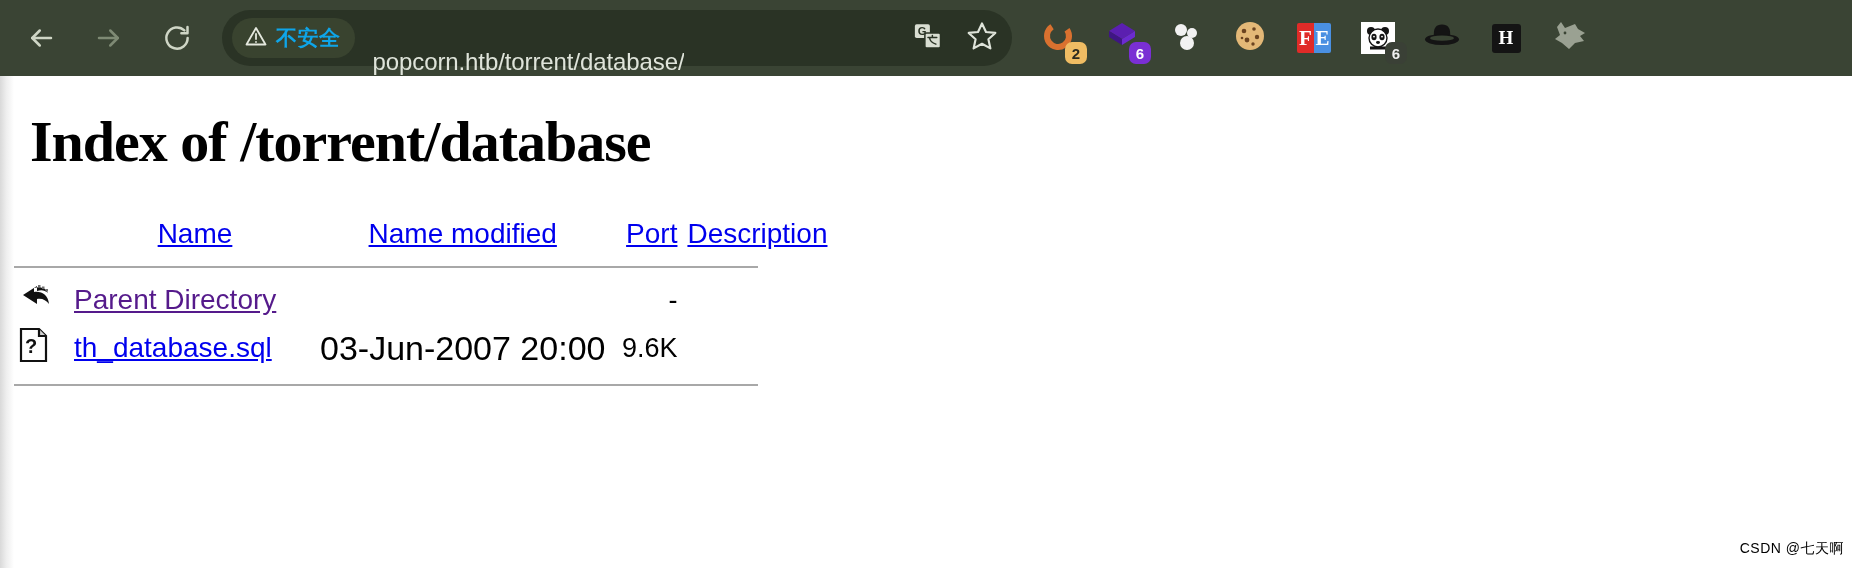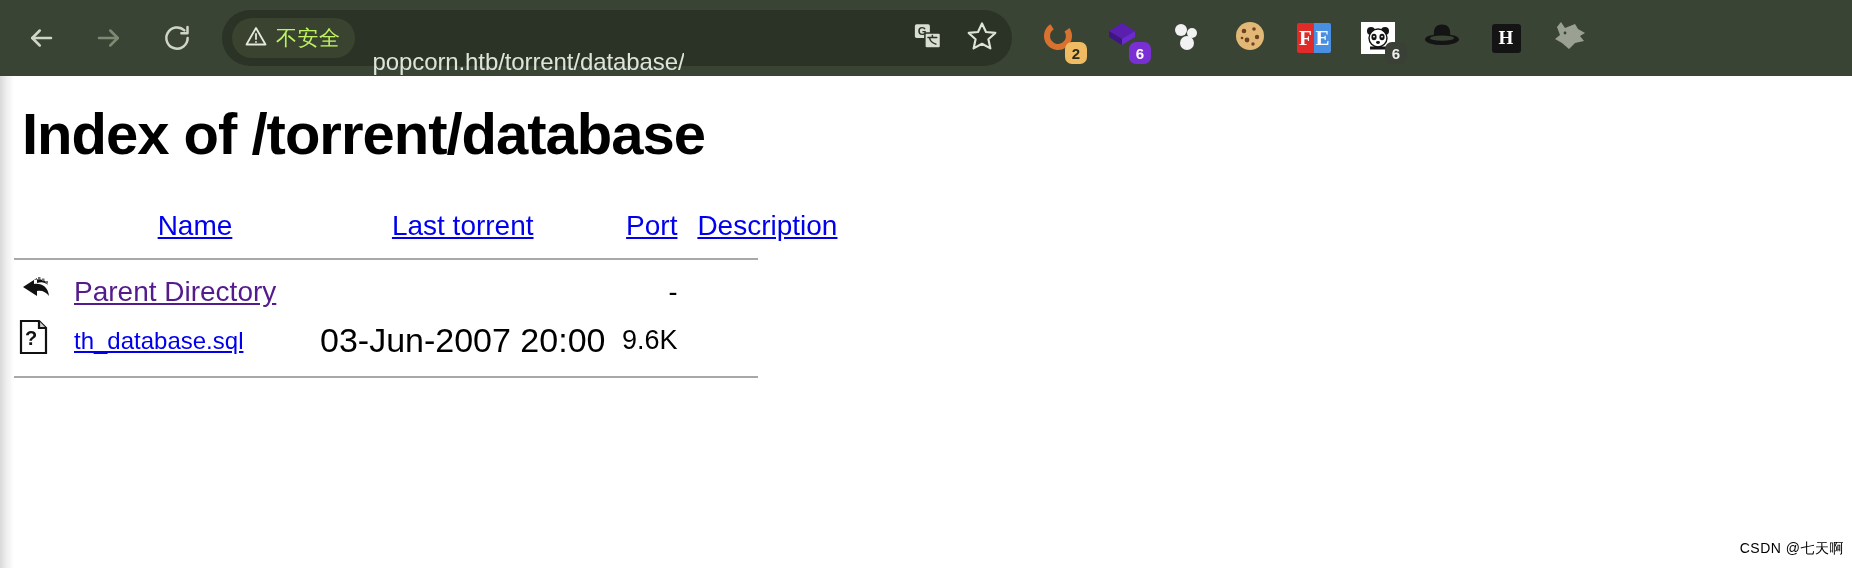--- a/index.html
+++ b/index.html
@@ -57,23 +57,23 @@
     align-items: center;
     gap: 8px;
     height: 40px;
     padding: 0 14px 0 12px;
     border-radius: 20px;
     background: #39432f;
     flex: 0 0 auto;
   }
   .security-chip .warn-ico { flex: 0 0 auto; }
   .security-chip .chip-text {
-    color: #bef264;
+    color: #0ea5e9;
     font-size: 21px;
-    font-weight: normal;
+    font-weight: bold;
     white-space: nowrap;
     letter-spacing: 0.5px;
   }
   .url-text {
     color: #dfe4da;
     font-size: 24px;
     margin-left: 18px;
     white-space: nowrap;
     overflow: hidden;
     text-overflow: ellipsis;
@@ -172,38 +172,38 @@
     position: absolute;
     left: 0; top: 0; bottom: 0;
     width: 14px;
     background: linear-gradient(to right, #d9d9d9 0%, #eeeeee 45%, #ffffff 100%);
     pointer-events: none;
   }
   .page-inner {
     padding: 18px 0 0 14px;
   }
   h1.index-title {
-    font-family: Liberation Sans, sans-serif;
+    font-family: Liberation Serif, serif;
     font-size: 58px;
     font-weight: bold;
-    margin: 8px;
+    margin: 16px;
     padding: 0;
     color: #000000;
     letter-spacing: -1px;
     line-height: 1.1;
   }
 
   table.listing {
     margin-top: 44px;
     border-collapse: collapse;
     font-family: "Liberation Sans", sans-serif;
     font-size: 27px;
   }
   table.listing th {
-    text-align: right;
+    text-align: center;
     font-weight: normal;
     padding: 0 0 6px 0;
     vertical-align: bottom;
   }
   table.listing th.col-icon { width: 52px; }
   table.listing th.col-name { width: 250px; }
   table.listing th.col-mod  { width: 270px; }
   table.listing th.col-size { width: 72px; }
   table.listing th.col-desc { width: 160px; }
   .hdr-link {
@@ -248,21 +248,21 @@
     text-align: right;
     white-space: nowrap;
     color: #000;
     font-size: 27px;
   }
   td.cell-desc { padding: 4px 0; }
 
   a.link-unvisited {
     color: #0000ee;
     text-decoration: underline;
-    font-size: 24px;
+    font-size: 28px;
   }
   a.link-visited {
     color: #551a8b;
     text-decoration: underline;
     font-size: 28px;
   }
 
   .apache-footer {
     font-family: "Liberation Sans", sans-serif;
     font-style: italic;
@@ -452,21 +452,21 @@
     <h1 class="index-title">Index of /torrent/database</h1>
 
     <table class="listing">
       <thead>
         <tr>
           <th class="col-icon"></th>
           <th class="col-name th-center">
             <a class="hdr-link" href="#">Name</a>
           </th>
           <th class="col-mod th-center">
-            <a class="hdr-link" href="#">Last torrent</a>
+            <a class="hdr-link" href="#">Name modified</a>
           </th>
           <th class="col-size th-right">
             <a class="hdr-link" href="#">Port</a>
           </th>
           <th class="col-desc">
             <a class="hdr-link" href="#">Description</a>
           </th>
         </tr>
         <tr class="rule-row">
           <td colspan="5">

